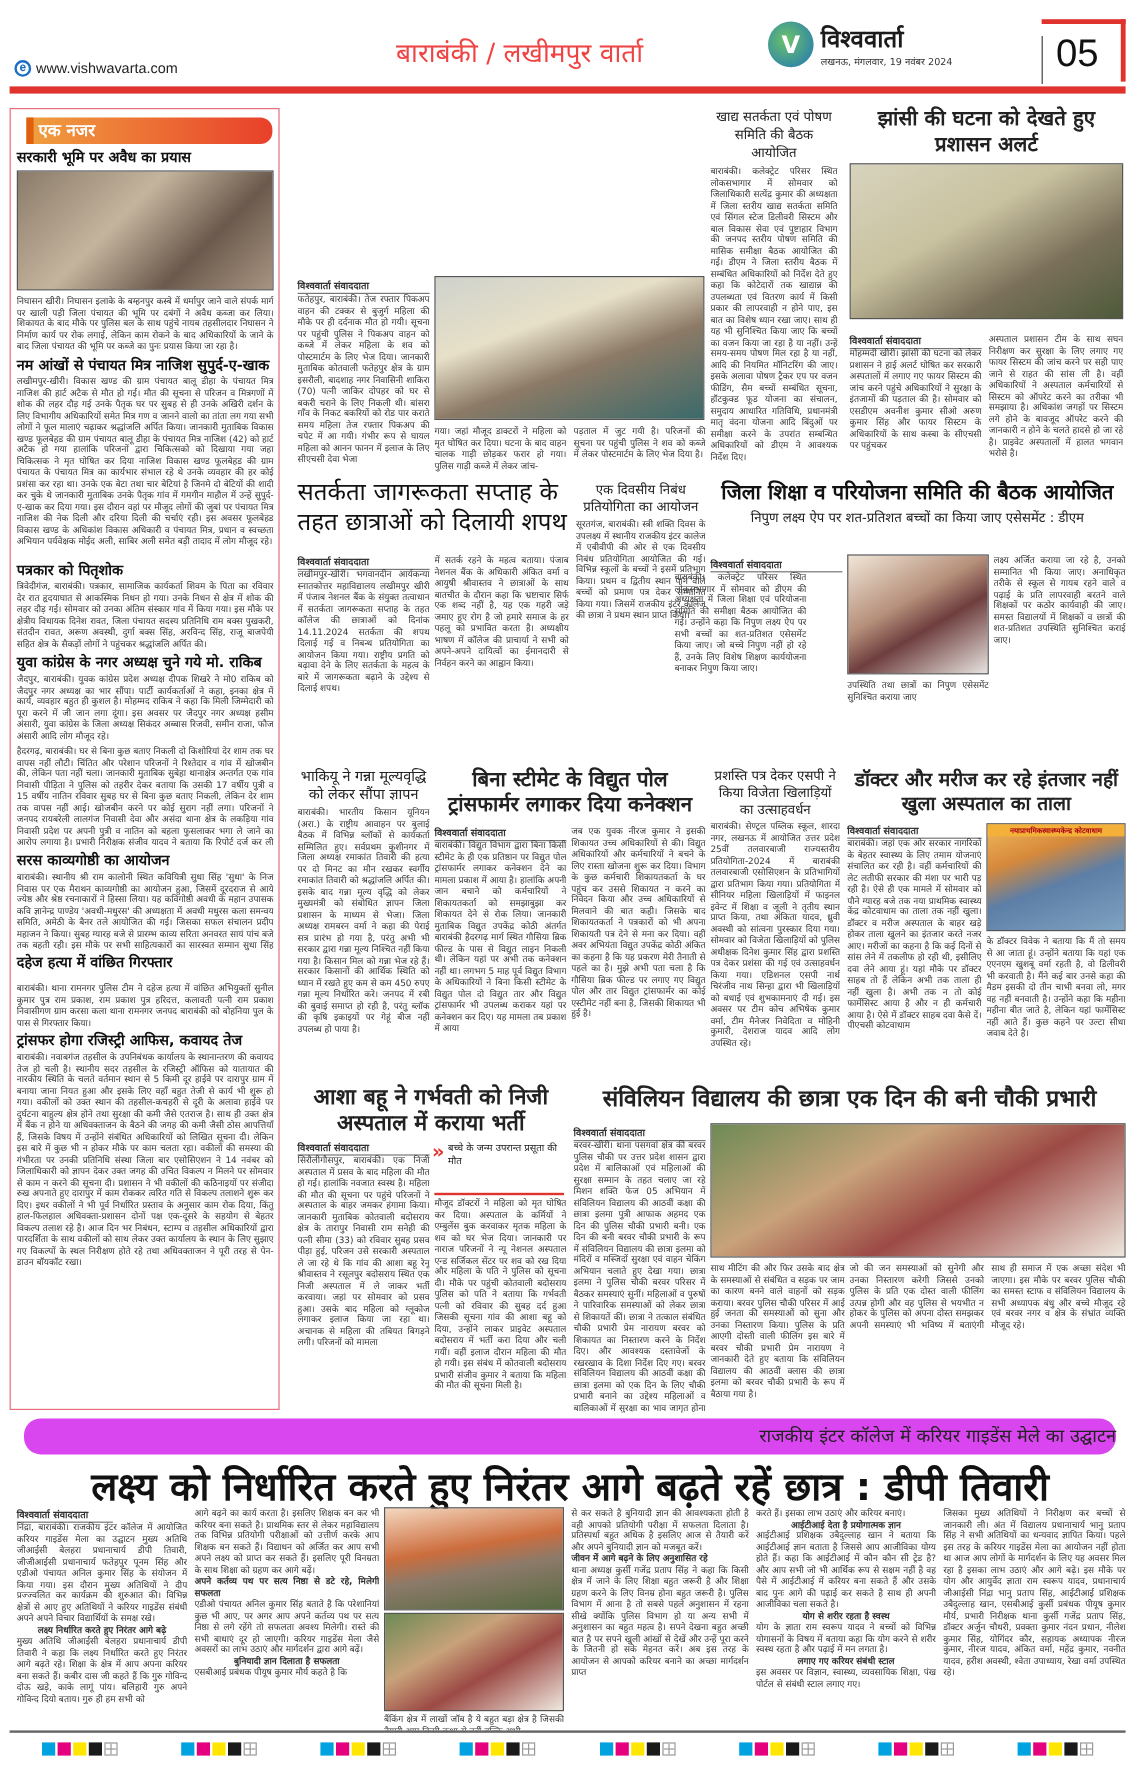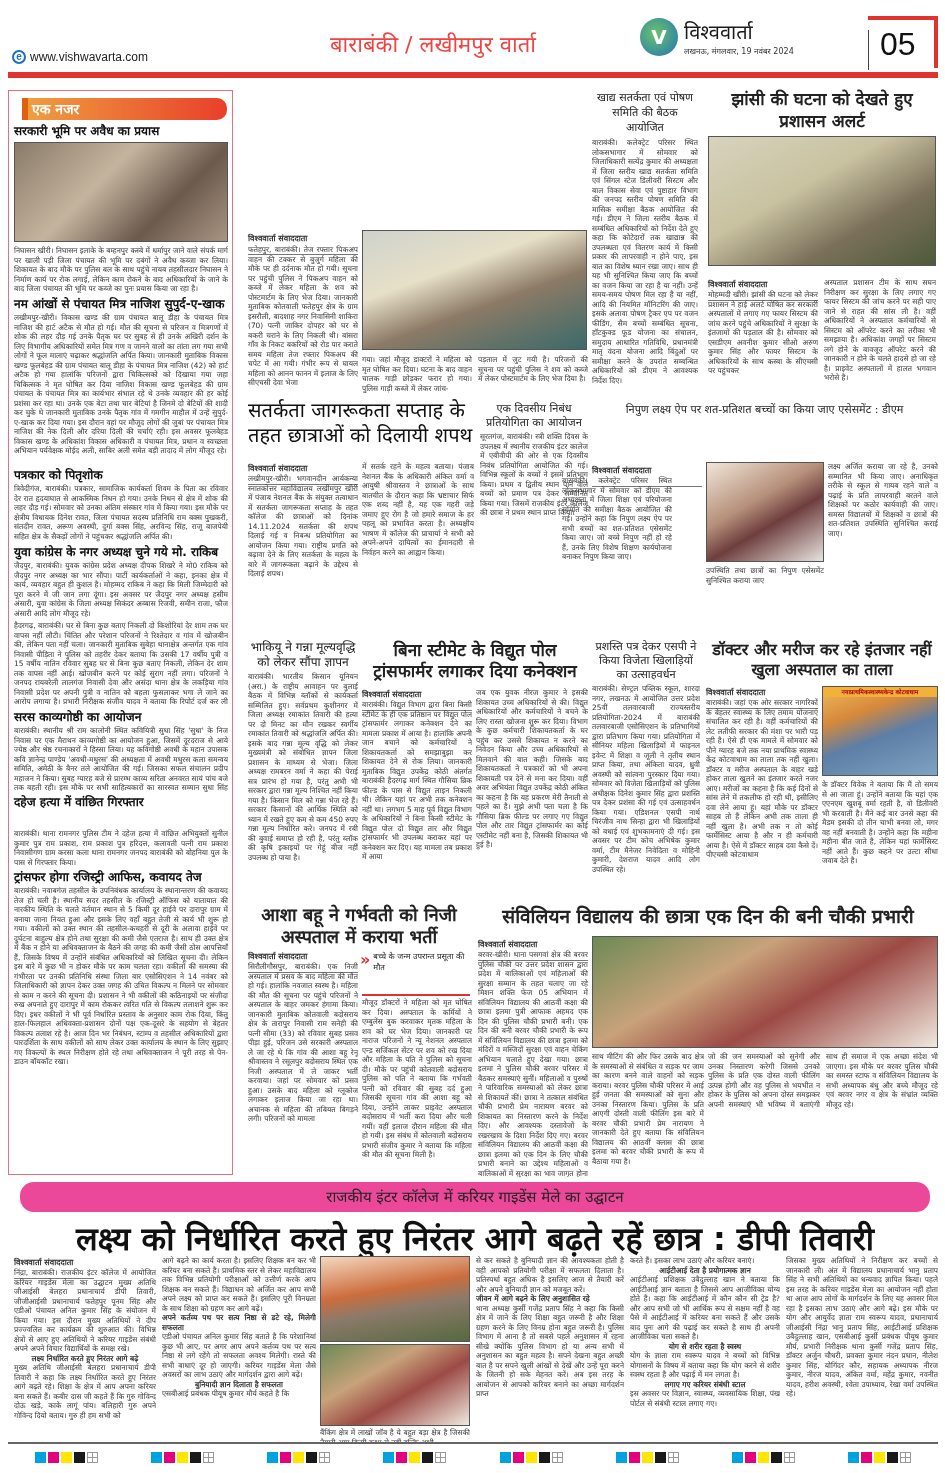--- a/index.html
+++ b/index.html
@@ -4,41 +4,41 @@
 <style>
 *{box-sizing:border-box;margin:0;padding:0}
 body{width:945px;height:1473px;background:#fff;font-family:"DejaVu Sans",sans-serif;color:#222;position:relative;overflow:hidden}
 .abs{position:absolute}
 .masthead{left:0;top:0;width:945px;height:78px}
 .site-url{left:12px;top:50px;font-size:12px;color:#222;display:flex;align-items:center;gap:4px;font-family:"Liberation Sans",sans-serif}
 .ie-icon{width:14px;height:14px;border-radius:50%;border:2px solid #1a6fc2;color:#1a6fc2;font-size:10px;line-height:10px;text-align:center;font-weight:bold}
 .section-title{left:330px;top:28px;font-size:22px;color:#ef4444;font-family:"DejaVu Sans",sans-serif}
 .brand{left:640px;top:18px;display:flex;align-items:center;gap:6px}
 .brand-logo{width:38px;height:38px;border-radius:50%;background:radial-gradient(circle at 40% 40%,#6cc36a,#1f73b7);color:#fff;font-weight:bold;font-size:20px;text-align:center;line-height:38px}
-.brand-name{font-size:20px;font-weight:normal;color:#1b1b1b}
+.brand-name{font-size:20px;font-weight:bold;color:#1b1b1b}
 .brand-date{font-size:8px;color:#333}
 .page-no{left:868px;top:16px;width:70px;height:52px;border-top:4px solid #e0332e;border-right:4px solid #e0332e;font-size:32px;font-family:"Liberation Sans",sans-serif;padding-left:12px;padding-top:6px;color:#111}
 .page-no:before{content:"";position:absolute;left:0;top:10px;width:1px;height:40px;background:#444}
 .mast-rule{left:8px;top:72px;width:930px;height:6px;background:#e0332e}
 .left-box{left:8px;top:90px;width:225px;height:1085px;border:1px solid #e76f7a}
 .ek-nazar{left:22px;top:98px;width:205px;height:22px;background:linear-gradient(90deg,#f0a040,#e8402a);border-radius:0 10px 10px 0;color:#fff;font-weight:bold;font-size:14px;padding-left:10px;line-height:22px}
 .ek-nazar:before{content:"";position:absolute;left:0;top:0;width:6px;height:22px;background:#e06010}
 .h-small{font-size:12px;font-weight:bold;color:#111;line-height:14px}
 .body-text{font-size:7.4px;line-height:9.5px;color:#333;text-align:justify;overflow:hidden}
 .photo{background:linear-gradient(135deg,#8a7b6a,#c5b49d 40%,#6b5a4d 70%,#a89482);border:1px solid #555}
 .photo.ph2{background:linear-gradient(160deg,#cfd2cc,#e7e0c8 35%,#8c7a66 60%,#3b6a6a)}
 .photo.ph3{background:linear-gradient(150deg,#d7d3bd,#c9c2a0 40%,#7a705a 70%,#4e5a3a)}
 .photo.ph4{background:linear-gradient(150deg,#f1e6d8,#b58f7a 40%,#6e3e3e 60%,#e7e3df)}
 .photo.ph5{background:linear-gradient(160deg,#f0b85c,#d6893b 30%,#5d7ea6 55%,#7fa3c2)}
 .photo.ph6{background:linear-gradient(150deg,#6d8a55,#c8a27a 35%,#9c4a45 60%,#efe8de)}
 .photo.ph7{background:linear-gradient(170deg,#f4d8c0,#cc6d3d 40%,#8c7a6a 60%,#56693f)}
 .headline-xl{font-weight:bold;color:#111;line-height:1.15}
-.byline{font-size:8px;font-weight:bold;color:#333;border-bottom:1px solid #777;padding-bottom:11px}
+.byline{font-size:8px;font-weight:bold;color:#333;border-bottom:1px solid #777;padding-bottom:1px}
 .subhead-center{text-align:center;color:#222}
-.banner{left:20px;top:1182px;width:910px;height:30px;background:#ec4899;border-radius:14px;text-align:center;font-size:15px;line-height:30px;color:#222}
+.banner{left:20px;top:1182px;width:910px;height:30px;background:#d946ef;border-radius:14px;text-align:right;font-size:15px;line-height:30px;color:#222}
 .big-bottom{left:20px;top:1216px;width:910px;text-align:center;font-size:32px;font-weight:bold;color:#111}
 .reg-strip{left:8px;top:1442px;width:930px;height:28px;border-top:2px solid #666;display:flex;justify-content:space-around;align-items:center}
 .reg-group{display:flex;gap:2px;align-items:center}
 .sw{width:11px;height:11px}
 .rule-red{height:2px;background:#e0332e}
 .quote-mark{color:#e0332e;font-size:16px;font-weight:bold}
 </style>
 </head>
 <body>
 
@@ -75,21 +75,21 @@
 
   <div class="h-small" style="margin-top:3px">युवा कांग्रेस के नगर अध्यक्ष चुने गये मो. राकिब</div>
   <div class="body-text" style="height:58px;margin-top:2px">जैदपुर, बाराबंकी। युवक कांग्रेस प्रदेश अध्यक्ष दीपक शिखरे ने मो0 राकिब को जैदपुर नगर अध्यक्ष का भार सौंपा। पार्टी कार्यकर्ताओं ने कहा, इनका क्षेत्र में कार्य, व्यवहार बहुत ही कुशल है। मोहम्मद राकिब ने कहा कि मिली जिम्मेदारी को पूरा करने में जी जान लगा दूंगा। इस अवसर पर जैदपुर नगर अध्यक्ष हसीम अंसारी, युवा कांग्रेस के जिला अध्यक्ष सिकंदर अब्बास रिजवी, समीन राजा, फौज अंसारी आदि लोग मौजूद रहे।</div>
 
   <div class="body-text" style="height:86px;margin-top:2px">हैदरगढ़, बाराबंकी। घर से बिना कुछ बताए निकली दो किशोरियां देर शाम तक घर वापस नहीं लौटी। चिंतित और परेशान परिजनों ने रिश्तेदार व गांव में खोजबीन की, लेकिन पता नहीं चला। जानकारी मुताबिक सुबेहा थानाक्षेत्र अन्तर्गत एक गांव निवासी पीड़िता ने पुलिस को तहरीर देकर बताया कि उसकी 17 वर्षीय पुत्री व 15 वर्षीय नातिन रविवार सुबह घर से बिना कुछ बताए निकली, लेकिन देर शाम तक वापस नहीं आई। खोजबीन करने पर कोई सुराग नहीं लगा। परिजनों ने जनपद रायबरेली लालगंज निवासी देवा और असंदा थाना क्षेत्र के लकड़िया गांव निवासी प्रदेश पर अपनी पुत्री व नातिन को बहला फुसलाकर भगा ले जाने का आरोप लगाया है। प्रभारी निरीक्षक संजीव यादव ने बताया कि रिपोर्ट दर्ज कर ली गई है।</div>
 
   <div class="h-small" style="margin-top:3px">सरस काव्यगोष्ठी का आयोजन</div>
   <div class="body-text" style="height:66px;margin-top:2px">बाराबंकी। स्थानीय श्री राम कालोनी स्थित कवियित्री सुधा सिंह 'सुधा' के निज निवास पर एक मैराथन काव्यगोष्ठी का आयोजन हुआ, जिसमें दूरदराज से आये ज्येष्ठ और श्रेष्ठ रचनाकारों ने हिस्सा लिया। यह कविगोष्ठी अवधी के महान उपासक कवि ज्ञानेन्द्र पाण्डेय 'अवधी-मधुरस' की अध्यक्षता में अवधी मधुरस कला समन्वय समिति, अमेठी के बैनर तले आयोजित की गई। जिसका सफल संचालन प्रदीप महाजन ने किया। सुबह ग्यारह बजे से प्रारम्भ काव्य सरिता अनवरत सायं पांच बजे तक बहती रही। इस मौके पर सभी साहित्यकारों का सारस्वत सम्मान सुधा सिंह द्वारा किया गया।</div>
 
   <div class="h-small" style="margin-top:3px">दहेज हत्या में वांछित गिरफ्तार</div>
-  <div class="body-text" style="height:38px;margin-top:20px">बाराबंकी। थाना रामनगर पुलिस टीम ने दहेज हत्या में वांछित अभियुक्तों सुनील कुमार पुत्र राम प्रकाश, राम प्रकाश पुत्र हरिदत्त, कलावती पत्नी राम प्रकाश निवासीगण ग्राम करसा कला थाना रामनगर जनपद बाराबंकी को बोहनिया पुल के पास से गिरफ्तार किया।</div>
+  <div class="body-text" style="height:38px;margin-top:10px">बाराबंकी। थाना रामनगर पुलिस टीम ने दहेज हत्या में वांछित अभियुक्तों सुनील कुमार पुत्र राम प्रकाश, राम प्रकाश पुत्र हरिदत्त, कलावती पत्नी राम प्रकाश निवासीगण ग्राम करसा कला थाना रामनगर जनपद बाराबंकी को बोहनिया पुल के पास से गिरफ्तार किया।</div>
 
   <div class="h-small" style="margin-top:3px">ट्रांसफर होगा रजिस्ट्री आफिस, कवायद तेज</div>
   <div class="body-text" style="height:200px;margin-top:2px">बाराबंकी। नवाबगंज तहसील के उपनिबंधक कार्यालय के स्थानान्तरण की कवायद तेज हो चली है। स्थानीय सदर तहसील के रजिस्ट्री ऑफिस को यातायात की नारकीय स्थिति के चलते वर्तमान स्थान से 5 किमी दूर हाईवे पर दारापुर ग्राम में बनाया जाना नियत हुआ और इसके लिए वहाँ बहुत तेजी से कार्य भी शुरू हो गया। वकीलों को उक्त स्थान की तहसील-कचहरी से दूरी के अलावा हाईवे पर दुर्घटना बाहुल्य क्षेत्र होने तथा सुरक्षा की कमी जैसे एतराज है। साथ ही उक्त क्षेत्र में बैंक न होने या अधिवक्ताजन के बैठने की जगह की कमी जैसी ठोस आपत्तियाँ हैं, जिसके विषय में उन्होंने संबंधित अधिकारियों को लिखित सूचना दी। लेकिन इस बारे में कुछ भी न होकर मौके पर काम चलता रहा। वकीलों की समस्या की गंभीरता पर उनकी प्रतिनिधि संस्था जिला बार एसोसिएशन ने 14 नवंबर को जिलाधिकारी को ज्ञापन देकर उक्त जगह की उचित विकल्प न मिलने पर सोमवार से काम न करने की सूचना दी। प्रशासन ने भी वकीलों की कठिनाइयों पर संजीदा रुख अपनाते हुए दारापुर में काम रोककर त्वरित गति से विकल्प तलाशने शुरू कर दिए। इधर वकीलों ने भी पूर्व निर्धारित प्रस्ताव के अनुसार काम रोक दिया, किंतु हाल-फिलहाल अधिवक्ता-प्रशासन दोनों पक्ष एक-दूसरे के सहयोग से बेहतर विकल्प तलाश रहे है। आज दिन भर निबंधन, स्टाम्प व तहसील अधिकारियों द्वारा पारदर्शिता के साथ वकीलों को साथ लेकर उक्त कार्यालय के स्थान के लिए सुझाए गए विकल्पों के स्थल निरीक्षण होते रहे तथा अधिवक्ताजन ने पूरी तरह से पेन-डाउन बॉयकॉट रखा।</div>
 </div>
 
 <article class="abs" style="left:248px;top:88px;width:340px">
 </article>
 <div class="abs byline" style="left:248px;top:232px;width:110px">विश्ववार्ता संवाददाता</div>
 <div class="abs body-text" style="left:248px;top:245px;width:110px;height:150px">फतेहपुर, बाराबंकी। तेज रफ्तार पिकअप वाहन की टक्कर से बुजुर्ग महिला की मौके पर ही दर्दनाक मौत हो गयी। सूचना पर पहुंची पुलिस ने पिकअप वाहन को कब्जे में लेकर महिला के शव को पोस्टमार्टम के लिए भेज दिया। जानकारी मुताबिक कोतवाली फतेहपुर क्षेत्र के ग्राम इसरौली, बादशाह नगर निवासिनी शाकिरा (70) पत्नी जाकिर दोपहर को घर से बकरी चराने के लिए निकली थी। बांसरा गाँव के निकट बकरियों को रोड पार कराते समय महिला तेज रफ्तार पिकअप की चपेट में आ गयी। गंभीर रूप से घायल महिला को आनन फानन में इलाज के लिए सीएचसी देवा भेजा</div>
 <div class="abs photo ph2" style="left:362px;top:230px;width:225px;height:120px"></div>
@@ -115,20 +115,21 @@
 <div class="abs byline" style="left:248px;top:462px;width:110px">विश्ववार्ता संवाददाता</div>
 <div class="abs body-text" style="left:248px;top:474px;width:110px;height:160px">लखीमपुर-खीरी। भगवानदीन आर्यकन्या स्नातकोत्तर महाविद्यालय लखीमपुर खीरी में पंजाब नेशनल बैंक के संयुक्त तत्वाधान में सतर्कता जागरूकता सप्ताह के तहत कॉलेज की छात्राओं को दिनांक 14.11.2024 सतर्कता की शपथ दिलाई गई व निबन्ध प्रतियोगिता का आयोजन किया गया। राष्ट्रीय प्रगति को बढ़ावा देने के लिए सतर्कता के महत्व के बारे में जागरूकता बढ़ाने के उद्देश्य से दिलाई शपथ।</div>
 <div class="abs body-text" style="left:362px;top:462px;width:112px;height:172px">में सतर्क रहने के महत्व बताया। पंजाब नेशनल बैंक के अधिकारी अंकित वर्मा व आयुषी श्रीवास्तव ने छात्राओं के साथ बातचीत के दौरान कहा कि भ्रष्टाचार सिर्फ एक शब्द नहीं है, यह एक गहरी जड़े जमाए हुए रोग है जो हमारे समाज के हर पहलू को प्रभावित करता है। अध्यक्षीय भाषण में कॉलेज की प्राचार्या ने सभी को अपने-अपने दायित्वों का ईमानदारी से निर्वहन करने का आह्वान किया।</div>
 
 <article class="abs" style="left:480px;top:402px;width:108px">
   <div class="subhead-center" style="font-size:11px;line-height:14px">एक दिवसीय निबंध प्रतियोगिता का आयोजन</div>
   <div class="body-text" style="height:196px;margin-top:2px">सूरतगंज, बाराबंकी। स्त्री शक्ति दिवस के उपलक्ष्य में स्थानीय राजकीय इंटर कालेज में एबीवीपी की ओर से एक दिवसीय निबंध प्रतियोगिता आयोजित की गई। विभिन्न स्कूलों के बच्चों ने इसमें प्रतिभाग किया। प्रथम व द्वितीय स्थान पाने वाले बच्चों को प्रमाण पत्र देकर सम्मानित किया गया। जिसमें राजकीय इंटर कालेज की छात्रा ने प्रथम स्थान प्राप्त किया।</div>
 </article>
 
 <article class="abs" style="left:592px;top:400px;width:345px">
+  <h2 class="headline-xl" style="font-size:17px;line-height:22px;text-align:center">जिला शिक्षा व परियोजना समिति की बैठक आयोजित</h2>
   <div class="subhead-center" style="font-size:11px;margin-top:1px">निपुण लक्ष्य ऐप पर शत-प्रतिशत बच्चों का किया जाए एसेसमेंट : डीएम</div>
 </article>
 <div class="abs byline" style="left:592px;top:464px;width:110px">विश्ववार्ता संवाददाता</div>
 <div class="abs body-text" style="left:562px;top:476px;width:110px;height:160px">बाराबंकी। कलेक्ट्रेट परिसर स्थित लोकसभागार में सोमवार को डीएम की अध्यक्षता में जिला शिक्षा एवं परियोजना समिति की समीक्षा बैठक आयोजित की गई। उन्होंने कहा कि निपुण लक्ष्य ऐप पर सभी बच्चों का शत-प्रतिशत एसेसमेंट किया जाए। जो बच्चे निपुण नहीं हो रहे हैं, उनके लिए विशेष शिक्षण कार्ययोजना बनाकर निपुण किया जाए।</div>
 <div class="abs photo ph4" style="left:706px;top:462px;width:118px;height:100px"></div>
 <div class="abs body-text" style="left:706px;top:566px;width:118px;height:68px">उपस्थिति तथा छात्रों का निपुण एसेसमेंट सुनिश्चित कराया जाए</div>
 <div class="abs body-text" style="left:828px;top:462px;width:110px;height:172px">लक्ष्य अर्जित कराया जा रहे है, उनको सम्मानित भी किया जाए। अनाधिकृत तरीके से स्कूल से गायब रहने वाले व पढ़ाई के प्रति लापरवाही बरतने वाले शिक्षकों पर कठोर कार्यवाही की जाए। समस्त विद्यालयों में शिक्षकों व छात्रों की शत-प्रतिशत उपस्थिति सुनिश्चित कराई जाए।</div>
 
 <article class="abs" style="left:248px;top:640px;width:110px">
   <div class="subhead-center" style="font-size:12px;line-height:15px">भाकियू ने गन्ना मूल्यवृद्धि को लेकर सौंपा ज्ञापन</div>

